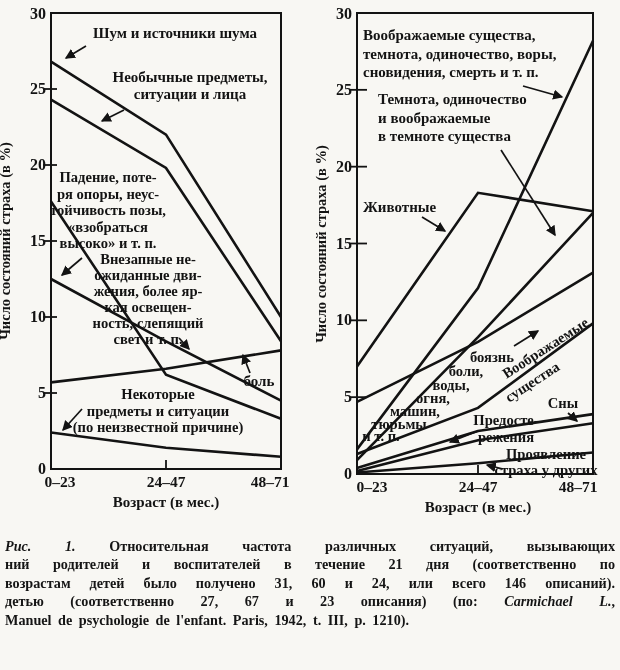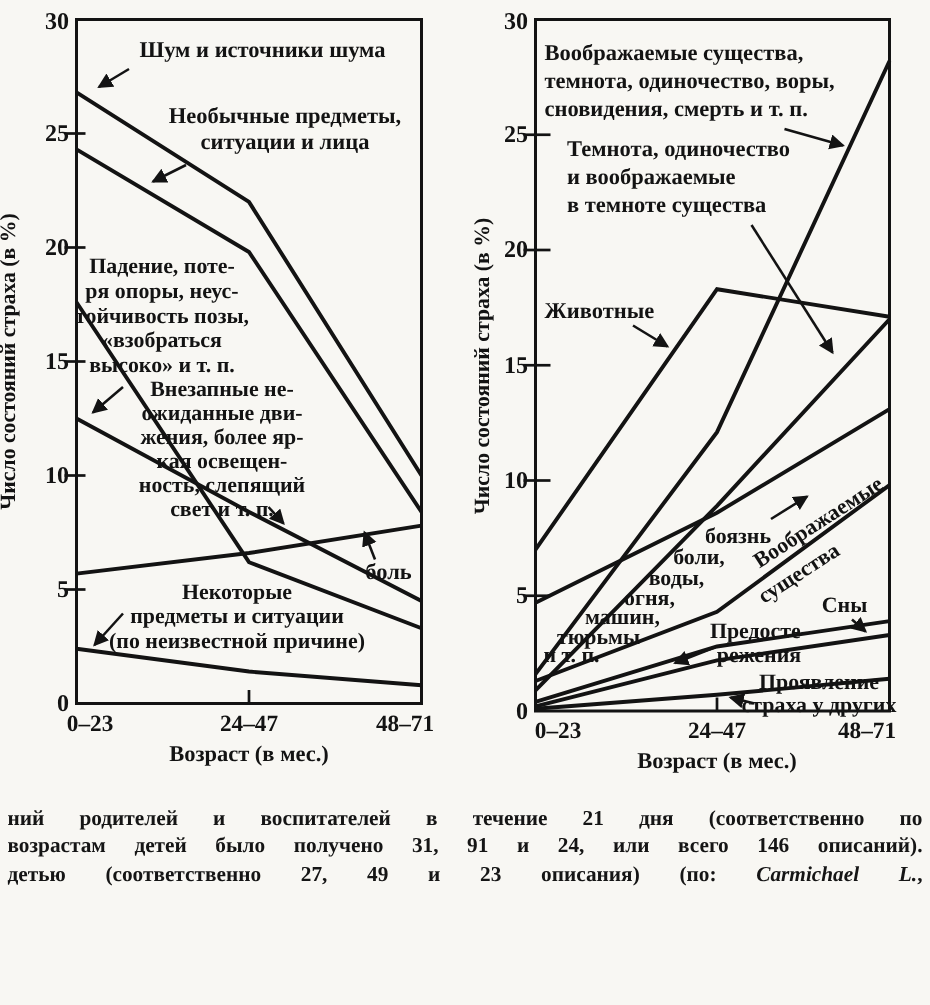--- a/index.html
+++ b/index.html
@@ -163,17 +163,19 @@
         <text x="196" y="441.5" text-anchor="middle" font-size="14.6" font-weight="700" font-family="&quot;Liberation Serif&quot;,serif">режения</text>
         <line x1="168" y1="431" x2="140" y2="442" stroke="#131313" stroke-width="1.7" marker-end="url(#ah1)"></line>
       </g>
       <g>
         <text x="236" y="459" text-anchor="middle" font-size="14.6" font-weight="700" font-family="&quot;Liberation Serif&quot;,serif">Проявление</text>
         <text x="236" y="474.5" text-anchor="middle" font-size="14.6" font-weight="700" font-family="&quot;Liberation Serif&quot;,serif">страха у других</text>
         <line x1="193" y1="469" x2="177" y2="465" stroke="#131313" stroke-width="1.7" marker-end="url(#ah1)"></line>
       </g>
     </svg>
   <div class="caption" id="caption">
+      <div class="cap-line"><i>Рис. 1.</i><span> Относительная частота различных ситуаций, вызывающих</span></div>
       <div class="cap-line"><span>ний родителей и воспитателей в течение 21 дня (соответственно по</span></div>
-      <div class="cap-line"><span>возрастам детей было получено 31, 91 и 24, или всего 146 описаний).</span></div>
-      <div class="cap-line"><span>детью (соответственно 27, 49 и 23 описания) (по: </span><i>Carmichael L.</i><span>,</span></div>
+      <div class="cap-line"><span>возрастам детей было получено 31, 60 и 24, или всего 146 описаний).</span></div>
+      <div class="cap-line"><span>детью (соответственно 27, 67 и 23 описания) (по: </span><i>Carmichael L.</i><span>,</span></div>
+      <div class="cap-line nojust"><span>Manuel de psychologie de l'enfant. Paris, 1942, t. III, p. 1210).</span></div>
     </div>
 </div>
 
 </body></html>

